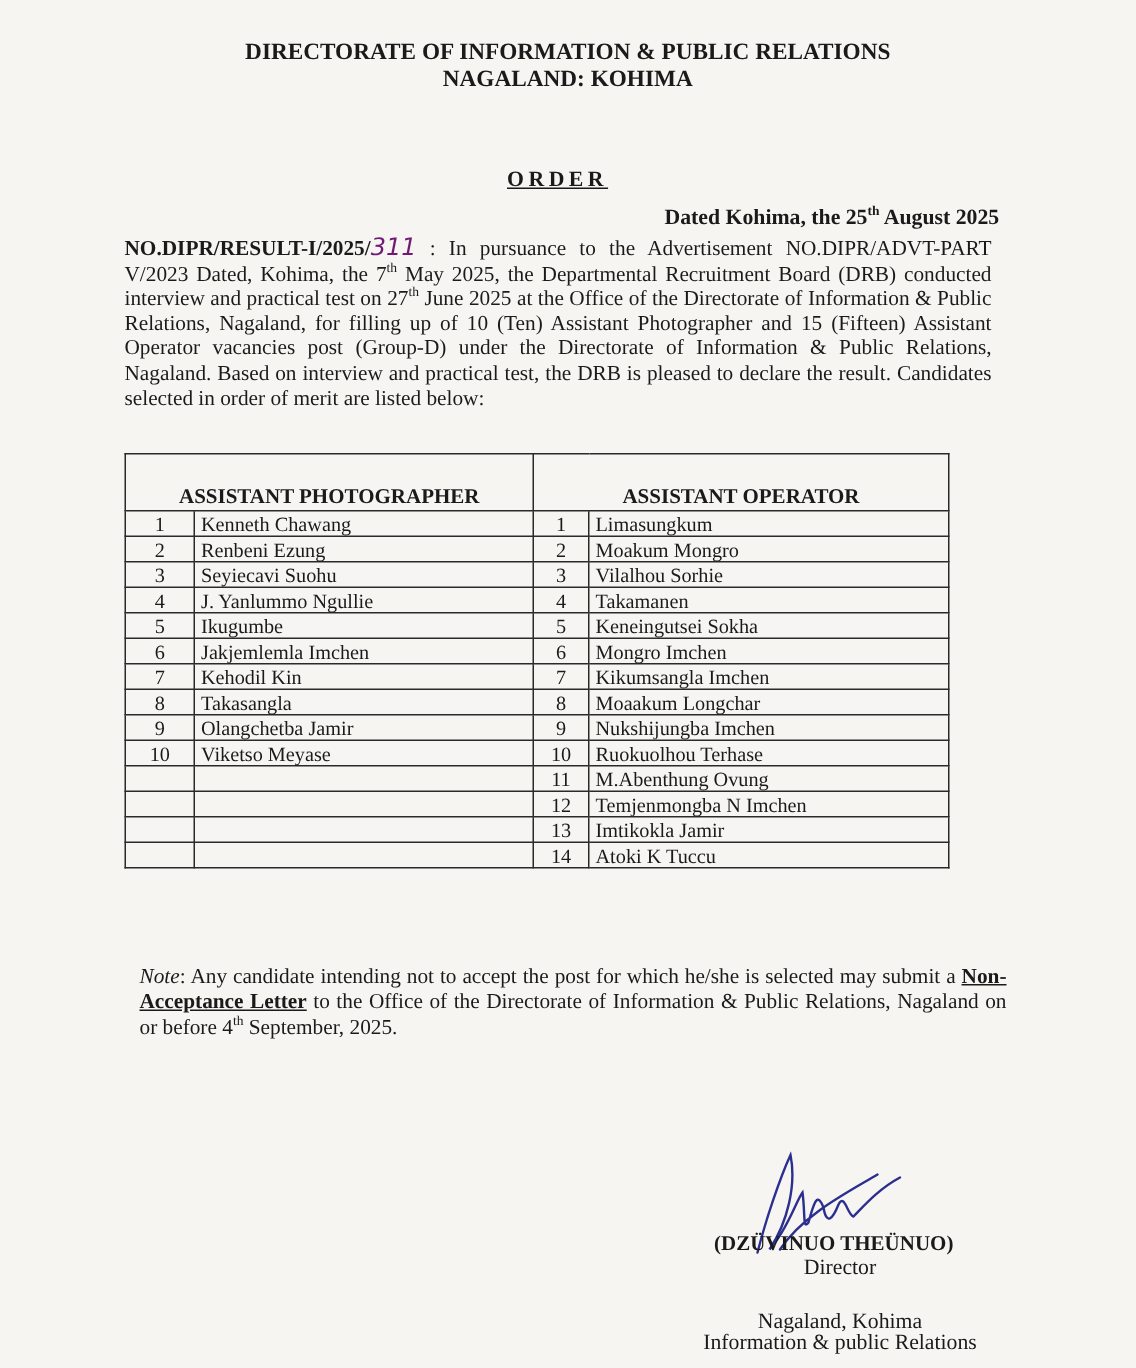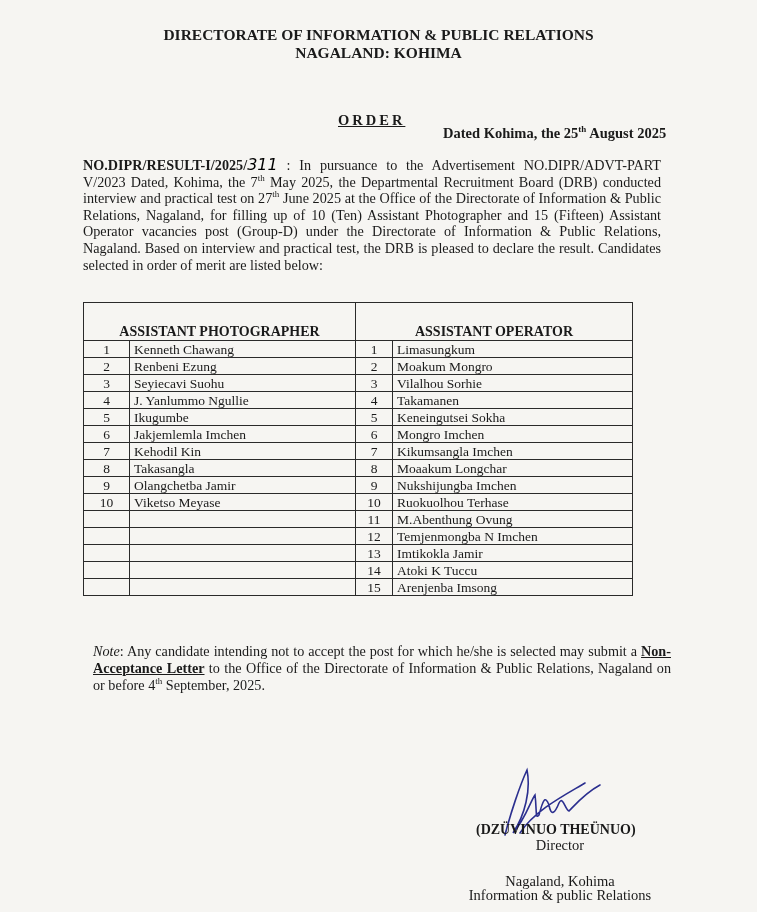--- a/index.html
+++ b/index.html
@@ -7,25 +7,25 @@
     width: 757px; height: 912px; overflow: hidden;
     background: #f6f5f2;
     font-family: "Liberation Serif", serif;
     color: #1a1a1a;
     position: relative;
   }
   .page { position: absolute; left: 0; top: 0; width: 757px; height: 912px; }
   .hdr { position: absolute; left: 0; width: 757px; text-align: center; font-weight: bold; font-size: 15.5px; line-height: 18px; }
   .hdr div { white-space: nowrap; }
   .order { position: absolute; left: 338px; top: 112px; font-weight: bold; font-size: 14.5px; letter-spacing: 3px; text-decoration: underline; }
-  .dated { position: absolute; left: 443px; top: 125px; font-weight: bold; font-size: 14.5px; white-space: nowrap; }
+  .dated { position: absolute; left: 443px; top: 137px; font-weight: bold; font-size: 14.5px; white-space: nowrap; }
   sup { font-size: 9px; line-height: 0; vertical-align: super; }
   .para { position: absolute; left: 83px; top: 157px; width: 578px; font-size: 14.2px; line-height: 16.6px; text-align: justify; }
   .para .ref { font-weight: bold; }
-  .para .hand { font-family: "DejaVu Sans", sans-serif; font-style: italic; font-weight: normal; font-size: 16px; color: #000000; }
+  .para .hand { font-family: "DejaVu Sans", sans-serif; font-style: italic; font-weight: normal; font-size: 16px; color: #701a75; }
   table.res { position: absolute; left: 83px; top: 302px; border-collapse: collapse; font-size: 13.5px; }
   table.res td, table.res th { border: 1.3px solid #2a2a2a; padding: 0 4px; height: 16px; line-height: 15px; }
   table.res th.title { height: 36px; font-weight: bold; font-size: 14px; vertical-align: bottom; padding-bottom: 1px; }
   table.res th.sub { height: 38px; font-weight: bold; font-size: 13.5px; text-align: left; }
   table.res th.sub.no { text-align: center; }
   td.no { text-align: center; }
   .c1 { width: 46px; } .c2 { width: 226px; } .c3 { width: 37px; } .c4 { width: 240px; }
   .note { position: absolute; left: 93px; top: 643px; width: 578px; font-size: 14.2px; line-height: 17px; text-align: justify; }
   .note i { font-style: italic; }
   .note b { text-decoration: underline; }
@@ -141,26 +141,20 @@
           <td></td>
           <td class="no">13</td>
           <td>Imtikokla Jamir</td>
         </tr>
         <tr>
           <td class="no"></td>
           <td></td>
           <td class="no">14</td>
           <td>Atoki K Tuccu</td>
         </tr>
-        <tr>
-          <td class="no"></td>
-          <td></td>
-          <td class="no">15</td>
-          <td>Arenjenba Imsong</td>
-        </tr>
       </tbody>
   </table>
 
   <div class="note"><i>Note</i><span>: Any candidate intending not to accept the post for which he/she is selected may submit a </span><b>Non-Acceptance Letter</b><span> to the Office of the Directorate of Information &amp; Public Relations, Nagaland on or before 4</span><sup>th</sup><span> September, 2025.</span></div>
 
   <div class="sig">
     <svg width="150" height="75" viewBox="0 0 150 75">
       <path id="sigpath" d="M40 70 C 45 50, 55 20, 62 5 C 66 25, 60 50, 48 68 C 60 55, 66 35, 70 30 C 72 45, 70 55, 74 50 C 78 35, 80 30, 84 40 C 86 52, 90 48, 94 38 C 98 30, 100 45, 104 46 C 110 40, 120 28, 135 20 M 55 68 C 70 45, 100 30, 120 18" fill="none" stroke-width="1.6" stroke-linecap="round" stroke="#2b2f8f"></path>
     </svg>
     <div class="name">(DZÜVINUO THEÜNUO)</div>

